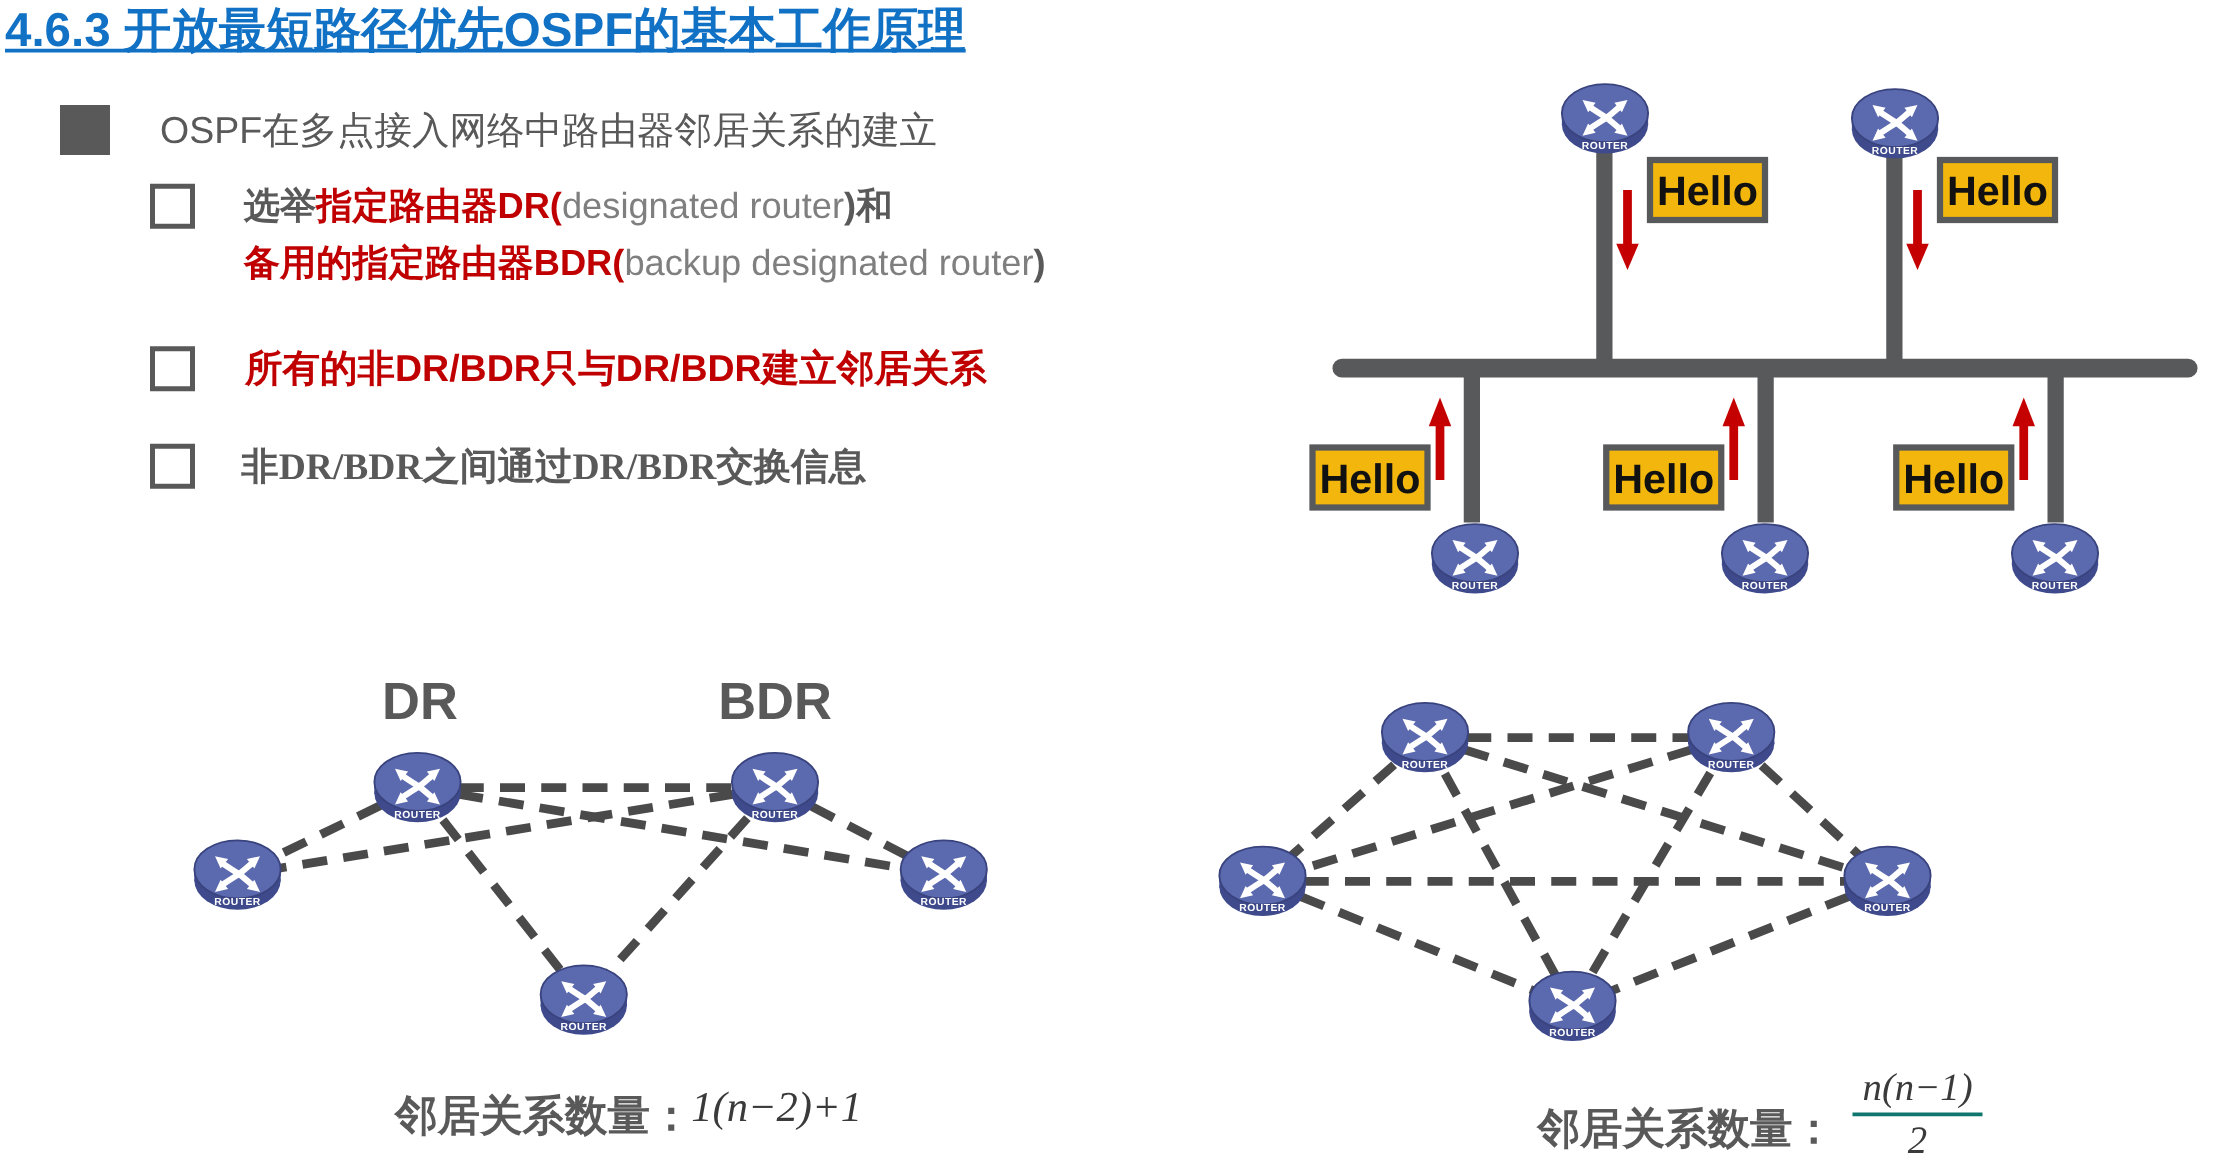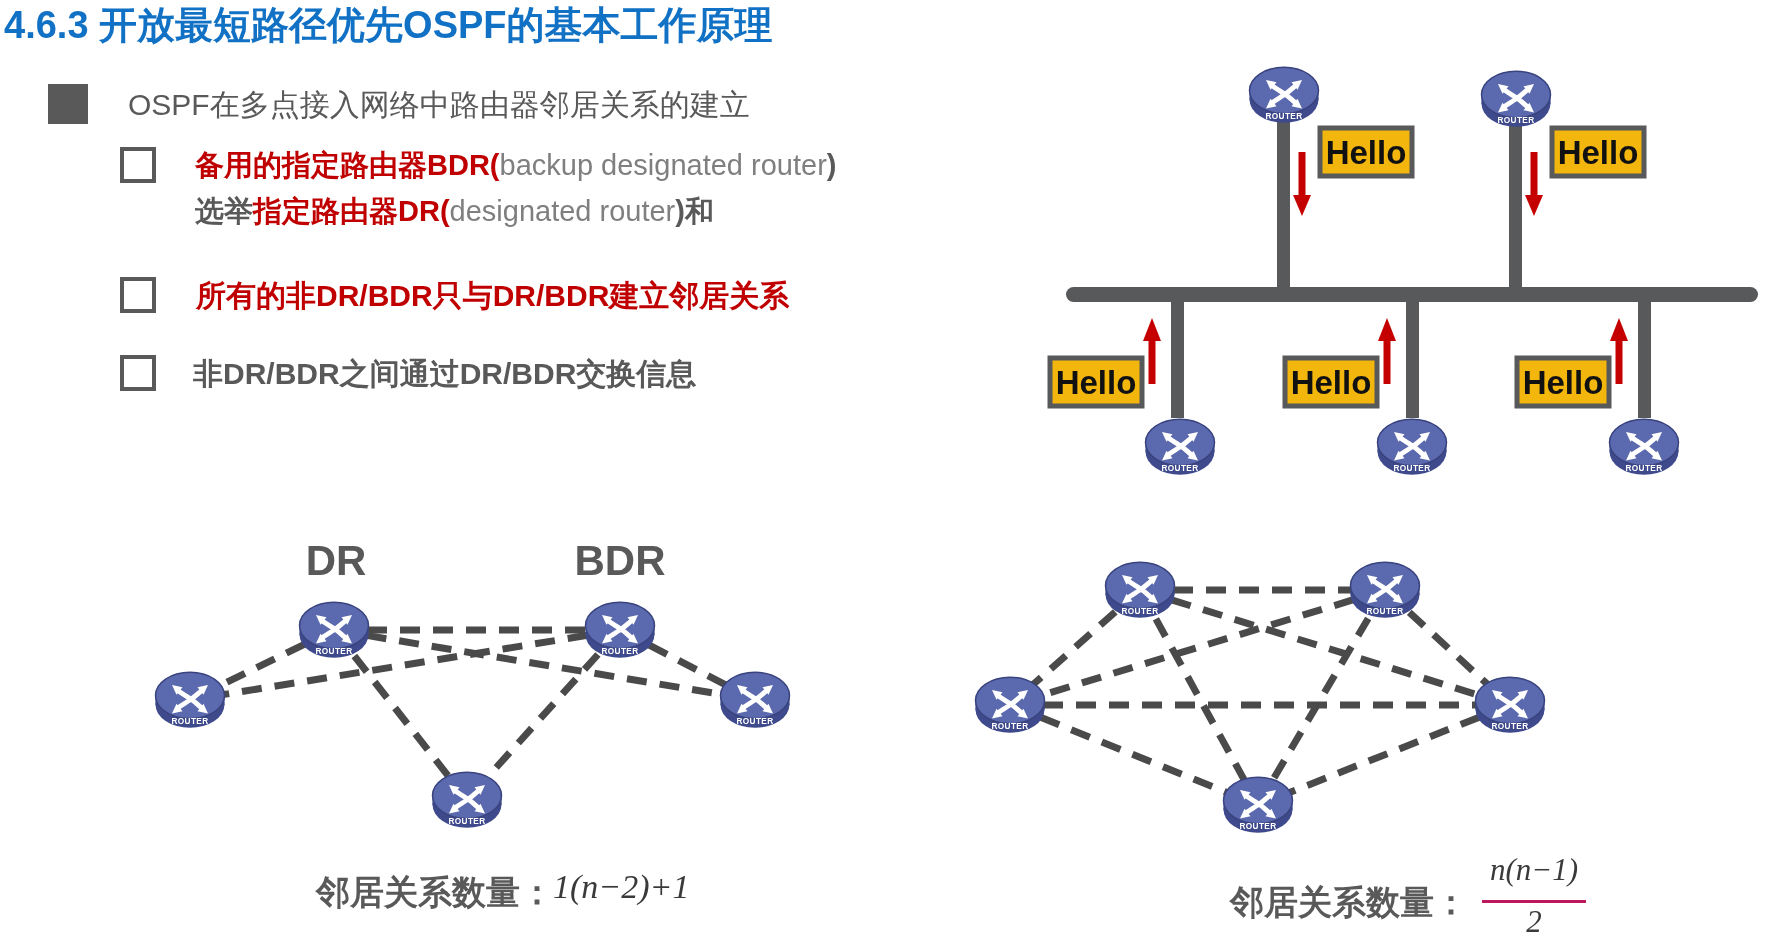--- a/index.html
+++ b/index.html
@@ -1,55 +1,55 @@
 <!DOCTYPE html>
 <html><head>
 <meta charset="utf-8">
 <style>
   html,body{margin:0;padding:0;width:1770px;height:933px;background:#ffffff;overflow:hidden;}
   body{position:relative;font-family:"Liberation Sans","DejaVu Sans",sans-serif;}
   .abs{position:absolute;}
   
-  .title{left:4px;top:2px;font-size:38px;line-height:46px;font-weight:700;color:#1171C4;white-space:nowrap;}
+  .title{left:4px;top:2px;font-size:38px;line-height:46px;font-weight:700;color:#1171C4;white-space:nowrap;text-decoration:underline;}
   .sq{left:48px;top:84px;width:40px;height:40px;background:#595959;}
   .heading{left:128px;top:89px;font-size:30px;line-height:32px;font-weight:400;color:#595959;white-space:nowrap;}
   .chk{width:28px;height:28px;border:4px solid #595959;background:#ffffff;}
   .bullet-text{font-weight:700;white-space:nowrap;}
   .b2{left:195px;top:142px;font-size:29px;line-height:46px;}
   .b3{left:196px;top:275px;font-size:30px;line-height:42px;color:#C00000;}
-  .b4{left:193px;top:353px;font-size:30px;line-height:42px;color:#595959;}
+  .b4{left:193px;top:353px;font-size:30px;line-height:42px;color:#595959;font-family:Liberation Serif, serif;}
   .seg-dark{color:#595959;}
   .seg-red{color:#C00000;}
   .seg-gray{color:#7F7F7F;font-weight:400;}
   .caption{font-size:34px;font-weight:700;color:#595959;white-space:nowrap;margin-left:34px;}
   .math{font-family:"Liberation Serif","DejaVu Serif",serif;font-style:italic;color:#3A3A3A;font-size:34px;white-space:nowrap;}
   .frac{left:1482px;top:852px;text-align:center;font-family:"Liberation Serif","DejaVu Serif",serif;font-style:italic;color:#3A3A3A;}
-  .frac .num{display:block;font-size:31px;line-height:36px;padding:0 8px 12px;border-bottom:3px solid #be185d;}
+  .frac .num{display:block;font-size:31px;line-height:36px;padding:0 8px 2px;border-bottom:3px solid #0f766e;}
   .frac .den{display:block;font-size:31px;line-height:36px;padding-top:1px;}
   
   svg text{font-family:"Liberation Sans","DejaVu Sans",sans-serif;}
   .node-label{font-size:42px;font-weight:700;fill:#595959;}
   .hello-text{font-size:33px;font-weight:700;fill:#111111;}
   .edge{stroke:#4A4A4A;stroke-width:7;stroke-dasharray:20 13;fill:none;}
   .wire{fill:#58595B;}
   .arrow{stroke:#C40000;stroke-width:7;}
   .arrowhead{fill:#C40000;}
 </style>
 </head>
 <body>
 
 <div class="abs title">4.6.3 开放最短路径优先OSPF的基本工作原理</div>
 
 <div class="abs sq"></div>
 <div class="abs heading">OSPF在多点接入网络中路由器邻居关系的建立</div>
 
 <div class="abs chk" style="left:120px;top:147px;"></div>
 <div class="abs bullet-text b2">
+  <div><span class="seg-dark">选举</span><span class="seg-red">指定路由器DR(</span><span class="seg-gray">designated router</span><span class="seg-dark">)和</span></div>
   <div><span class="seg-red">备用的指定路由器BDR(</span><span class="seg-gray">backup designated router</span><span class="seg-dark">)</span></div>
-  <div><span class="seg-dark">选举</span><span class="seg-red">指定路由器DR(</span><span class="seg-gray">designated router</span><span class="seg-dark">)和</span></div>
 </div>
 
 <div class="abs chk" style="left:120px;top:277px;"></div>
 <div class="abs bullet-text b3">所有的非DR/BDR只与DR/BDR建立邻居关系</div>
 
 <div class="abs chk" style="left:120px;top:355px;"></div>
 <div class="abs bullet-text b4">非DR/BDR之间通过DR/BDR交换信息</div>
 
 <svg class="abs" style="left:0;top:0;" width="1770" height="933" viewBox="0 0 1770 933">
   <defs>

